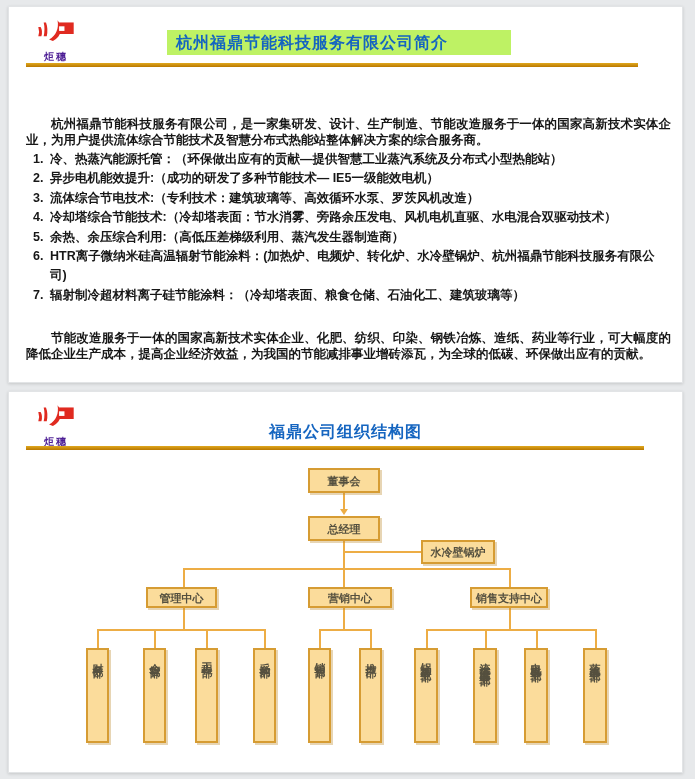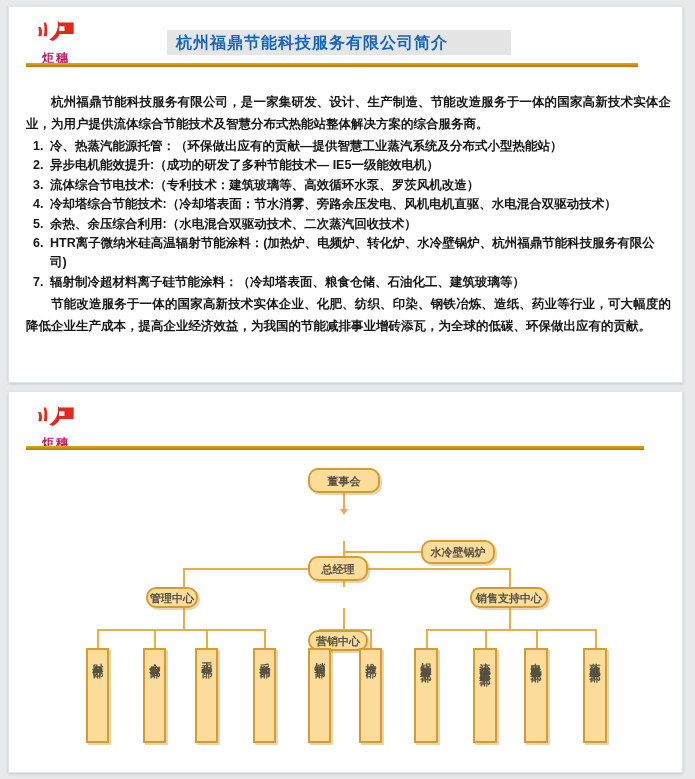--- a/index.html
+++ b/index.html
@@ -14,60 +14,60 @@
     position:absolute; left:8px; width:675px; background:#ffffff;
     border:1px solid #e2e4e6;
     box-shadow:0 1px 3px rgba(0,0,0,0.15);
   }
   #card-intro { top:6px; height:377px; }
   #card-org   { top:391px; height:382px; }
 
   
   .logo-wrap { position:absolute; left:24px; top:12px; width:46px; text-align:center; }
   .logo-wrap svg { display:block; margin:0 auto; }
-  .logo-text { color:#be185d; font-weight:bold; font-size:12px; letter-spacing:2px; margin-top:1px; }
+  .logo-text { color:#4c1d95; font-weight:bold; font-size:10px; letter-spacing:2px; margin-top:1px; }
 
   
   .intro-titlebox {
     position:absolute; left:158px; top:23px; width:344px; height:25px;
-    background:#e5e5e5; line-height:25px; padding-left:9px;
+    background:#bef264; line-height:25px; padding-left:9px;
     color:#1565c0; font-size:16px; font-weight:bold; letter-spacing:1px;
     white-space:nowrap;
   }
   .org-titlebox {
     position:absolute; left:0; top:30px; width:100%; text-align:center;
     color:#1565c0; font-size:16px; font-weight:bold; letter-spacing:1px;
   }
   .gold-line {
     position:absolute; left:17px; height:4px;
     background:linear-gradient(#e0a81e,#b97800);
   }
   #card-intro .gold-line { top:56px; width:612px; }
   #card-org   .gold-line { top:54px; width:618px; }
 
   
   .bodytext {
     position:absolute; left:17px; top:84px; width:645px;
     color:#171717; font-size:12.5px; font-weight:bold;
   }
-  .para { line-height:22px; text-align:justify; }
+  .para { line-height:16px; text-align:justify;margin-top:25px; }
   .indent { text-indent:2em; }
   .tlist { margin:2px 0 1px 0; }
   .tlist-item { display:flex; line-height:19.4px; }
   .tlist-num { width:17px; flex:0 0 17px; padding-left:7px; box-sizing:content-box; }
   .tlist-text { flex:1; }
 
   
   .obox {
     position:absolute; background:#fbdc9b; border:2px solid #d69c33;
     box-shadow:2px 2px 0 rgba(186,134,40,0.35);
     color:#55503f; font-size:11px; font-weight:bold; text-align:center;
     white-space:nowrap;
   }
-  .obox-h { line-height:19px;border-radius:10px; }
+  .obox-h { line-height:19px; }
   .obox-v {
     writing-mode:vertical-lr; text-orientation:upright;
     letter-spacing:2px; line-height:19px; padding-top:4px;
     text-align:left; white-space:normal;
   }
   .cline { position:absolute; background:#edad45; }
   .hline { height:2px; }
   .vline { width:2px; }
   .arrowhead {
     position:absolute; width:0; height:0;
@@ -109,21 +109,21 @@
       <div class="tlist-item">
         <span class="tlist-num">3.</span>
         <span class="tlist-text">流体综合节电技术:（专利技术：建筑玻璃等、高效循环水泵、罗茨风机改造）</span>
       </div>
       <div class="tlist-item">
         <span class="tlist-num">4.</span>
         <span class="tlist-text">冷却塔综合节能技术:（冷却塔表面：节水消雾、旁路余压发电、风机电机直驱、水电混合双驱动技术）</span>
       </div>
       <div class="tlist-item">
         <span class="tlist-num">5.</span>
-        <span class="tlist-text">余热、余压综合利用:（水电混合双驱动技术、二次蒸汽回收技术）</span>
+        <span class="tlist-text">余热、余压综合利用:（高低压差梯级利用、蒸汽发生器制造商）</span>
       </div>
       <div class="tlist-item">
         <span class="tlist-num">6.</span>
         <span class="tlist-text">HTR离子微纳米硅高温辐射节能涂料：(加热炉、电频炉、转化炉、水冷壁锅炉、杭州福鼎节能科技服务有限公司)</span>
       </div>
       <div class="tlist-item">
         <span class="tlist-num">7.</span>
         <span class="tlist-text">辐射制冷超材料离子硅节能涂料：（冷却塔表面、粮食仓储、石油化工、建筑玻璃等）</span>
       </div>
     </div>
@@ -138,20 +138,21 @@
     <svg width="40" height="30" viewBox="0 0 52 38">
       <path d="M6 10 q3 5 1 12 l-4 0 q2 -6 0 -12 z" fill="#e02a20"></path>
       <path d="M13 4 q3 8 1 18 l-4 0 q2 -10 0 -18 z" fill="#e02a20"></path>
       <path d="M17 26 C26 21 30 12 28 1 C35 9 34 22 22 28 Z" fill="#e02a20"></path>
       <rect x="30" y="4" width="19" height="15" fill="#e02a20"></rect>
       <rect x="30" y="9" width="7" height="6" fill="#ffffff"></rect>
     </svg>
     <div class="logo-text">炬穗</div>
   </div>
 
+  <div class="org-titlebox">福鼎公司组织结构图</div>
   <div class="gold-line"></div>
 
   <div class="cline vline" style="left:334px;top:101px;height:16px;"></div>
   <div class="arrowhead" style="left:331px;top:117px;"></div>
   <div class="cline vline" style="left:334px;top:149px;height:46px;"></div>
   <div class="cline hline" style="left:334px;top:159px;width:78px;"></div>
   <div class="cline hline" style="left:174px;top:176px;width:328px;"></div>
   <div class="cline vline" style="left:174px;top:176px;height:19px;"></div>
   <div class="cline vline" style="left:500px;top:176px;height:19px;"></div>
 
@@ -168,25 +169,25 @@
   <div class="cline vline" style="left:197px;top:237px;height:19px;"></div>
   <div class="cline vline" style="left:255px;top:237px;height:19px;"></div>
   <div class="cline vline" style="left:310px;top:237px;height:19px;"></div>
   <div class="cline vline" style="left:361px;top:237px;height:19px;"></div>
   <div class="cline vline" style="left:417px;top:237px;height:19px;"></div>
   <div class="cline vline" style="left:476px;top:237px;height:19px;"></div>
   <div class="cline vline" style="left:527px;top:237px;height:19px;"></div>
   <div class="cline vline" style="left:586px;top:237px;height:19px;"></div>
 
   <div class="obox obox-h" style="left:299px;top:76px;width:72px;height:25px;line-height:22px;">董事会</div>
-  <div class="obox obox-h" style="left:299px;top:124px;width:60px;height:25px;line-height:22px;margin-top:40px;">总经理</div>
+  <div class="obox obox-h" style="left:299px;top:124px;width:72px;height:25px;line-height:22px;">总经理</div>
   <div class="obox obox-h" style="left:412px;top:148px;width:74px;height:24px;line-height:21px;">水冷壁锅炉</div>
 
-  <div class="obox obox-h" style="left:137px;top:195px;width:52px;height:21px;line-height:18px;">管理中心</div>
-  <div class="obox obox-h" style="left:299px;top:195px;width:60px;height:21px;line-height:18px;margin-top:43px;">营销中心</div>
+  <div class="obox obox-h" style="left:137px;top:195px;width:71px;height:21px;line-height:18px;">管理中心</div>
+  <div class="obox obox-h" style="left:299px;top:195px;width:84px;height:21px;line-height:18px;">营销中心</div>
   <div class="obox obox-h" style="left:461px;top:195px;width:78px;height:21px;line-height:18px;">销售支持中心</div>
 
   <div class="obox obox-v" style="left:77px;top:256px;width:23px;height:95px;">财务部</div>
   <div class="obox obox-v" style="left:134px;top:256px;width:23px;height:95px;">企管部</div>
   <div class="obox obox-v" style="left:186px;top:256px;width:23px;height:95px;">工程部</div>
   <div class="obox obox-v" style="left:244px;top:256px;width:23px;height:95px;">采购部</div>
   <div class="obox obox-v" style="left:299px;top:256px;width:23px;height:95px;">销售部</div>
   <div class="obox obox-v" style="left:350px;top:256px;width:23px;height:95px;">推广部</div>
   <div class="obox obox-v" style="left:405px;top:256px;width:24px;height:95px;">锅炉事业部</div>
   <div class="obox obox-v" style="left:464px;top:256px;width:24px;height:95px;">流体节能事业部</div>

